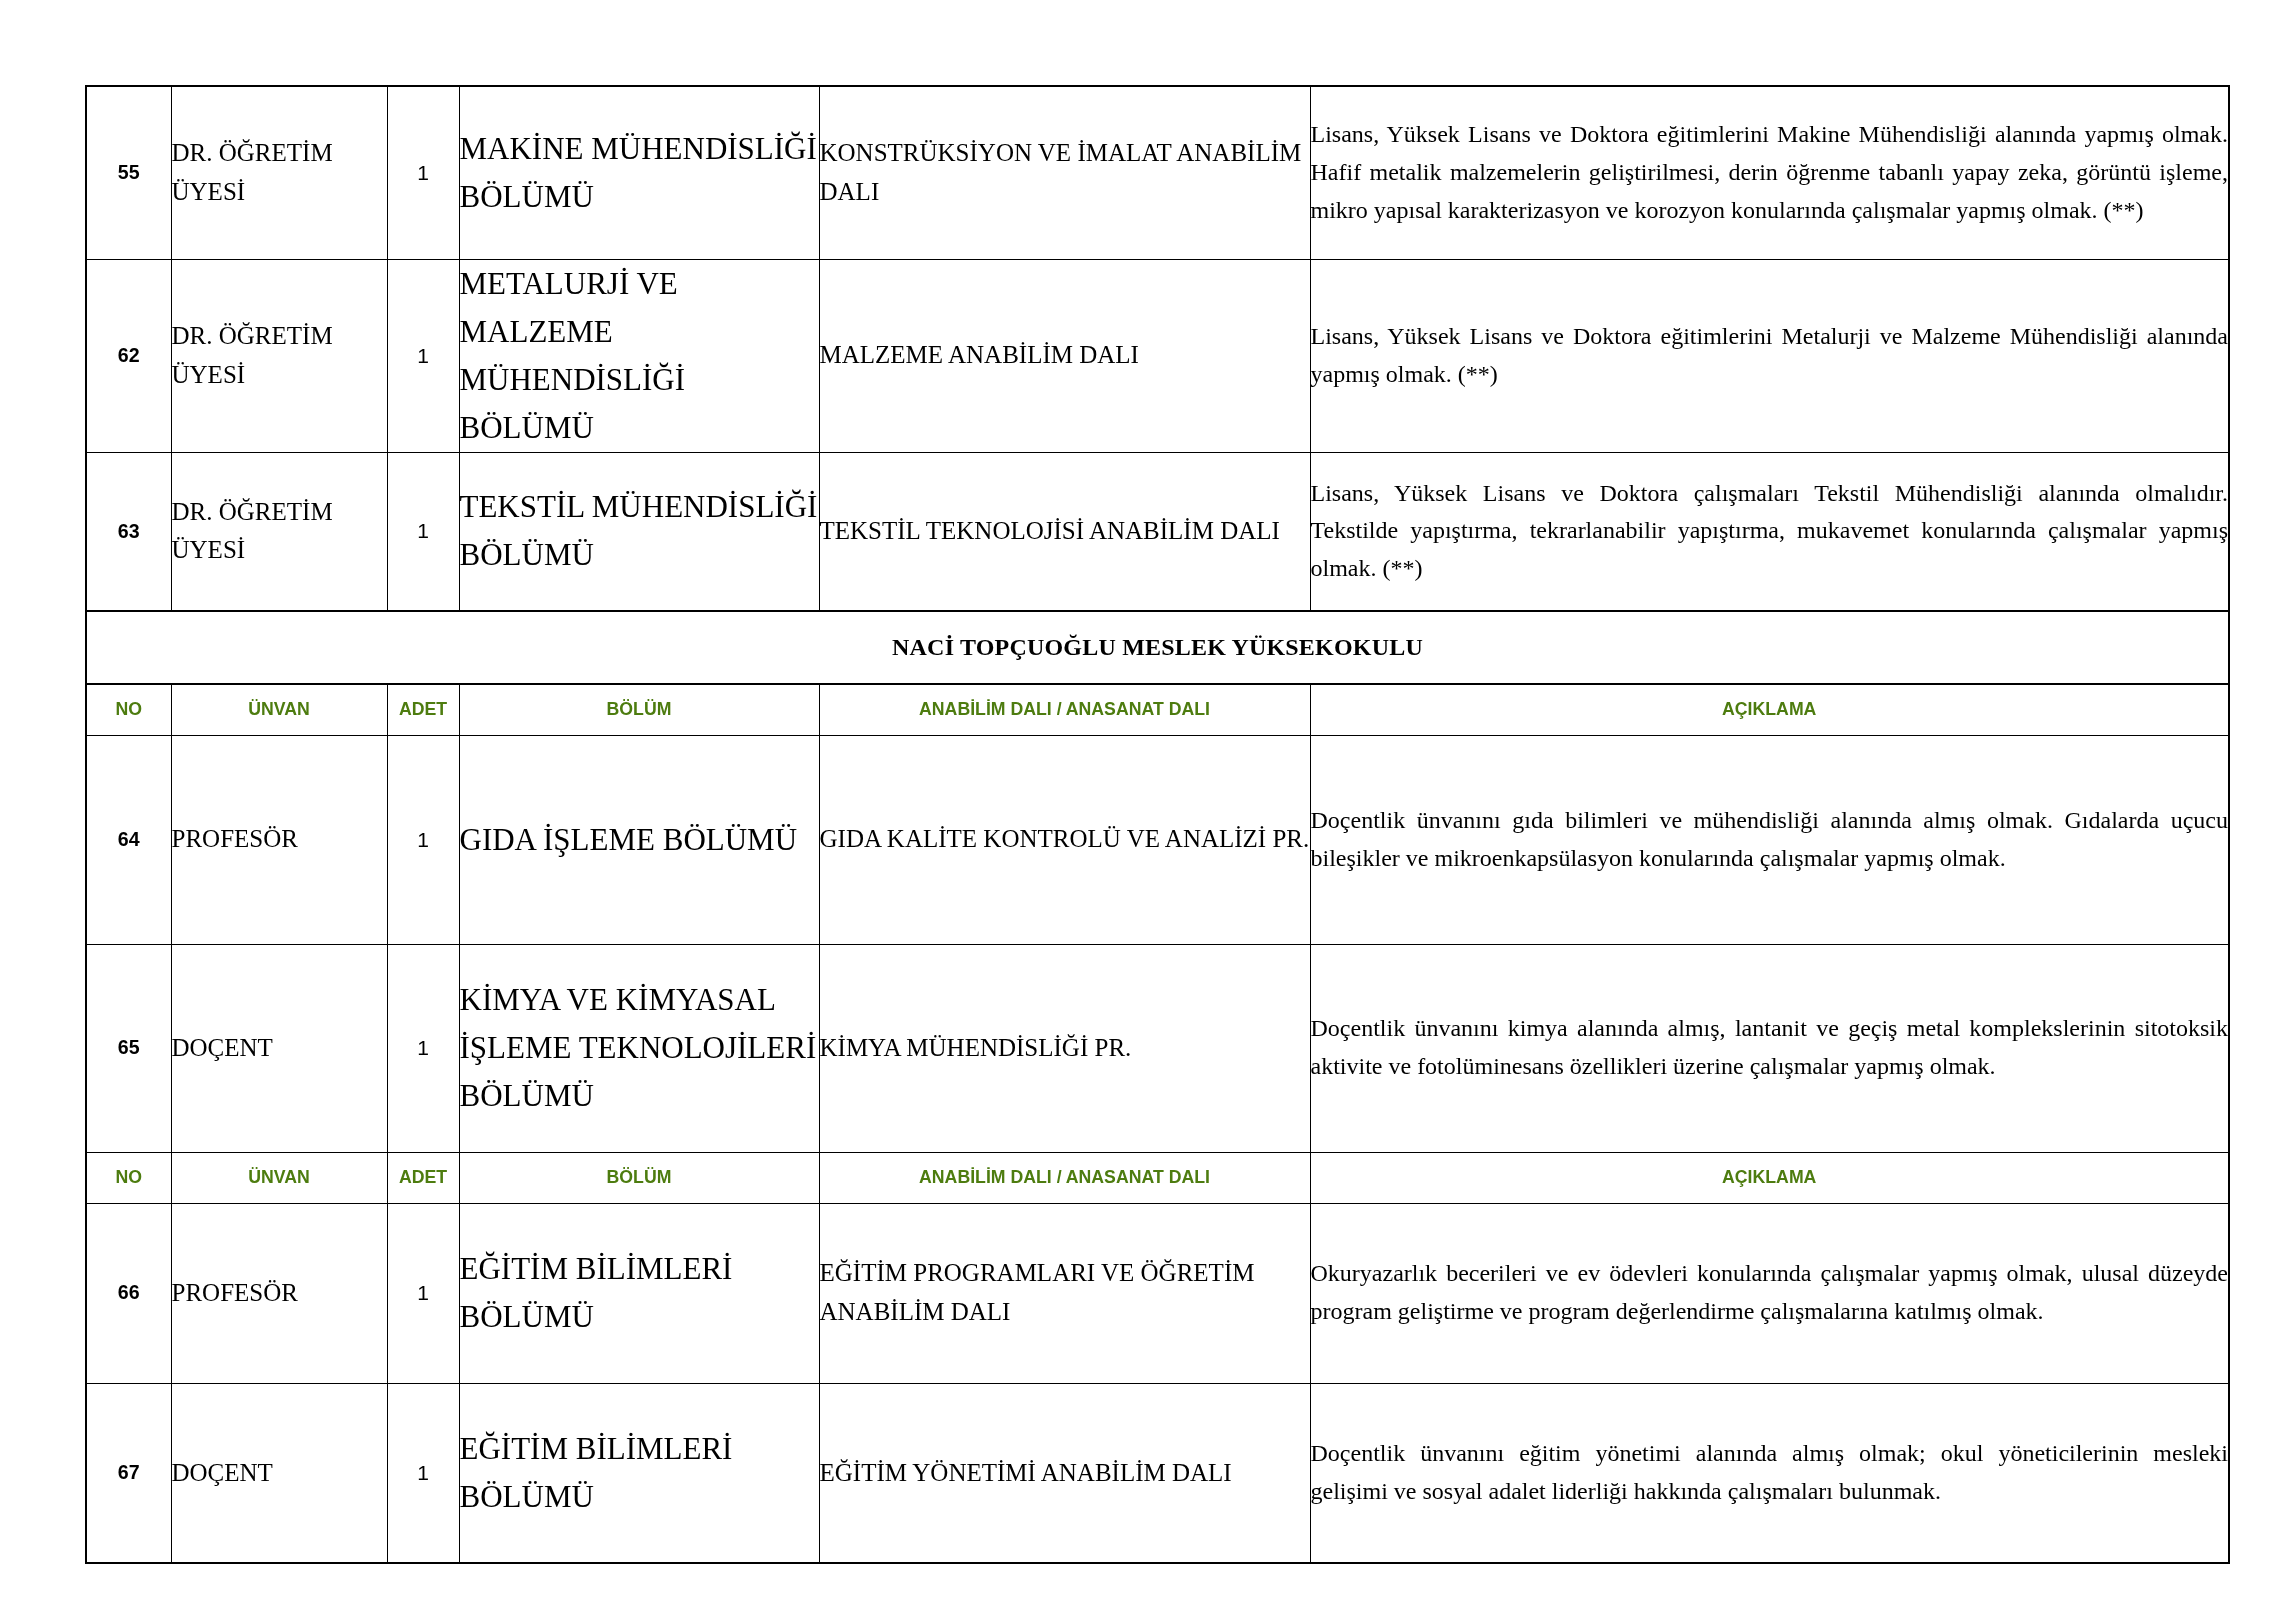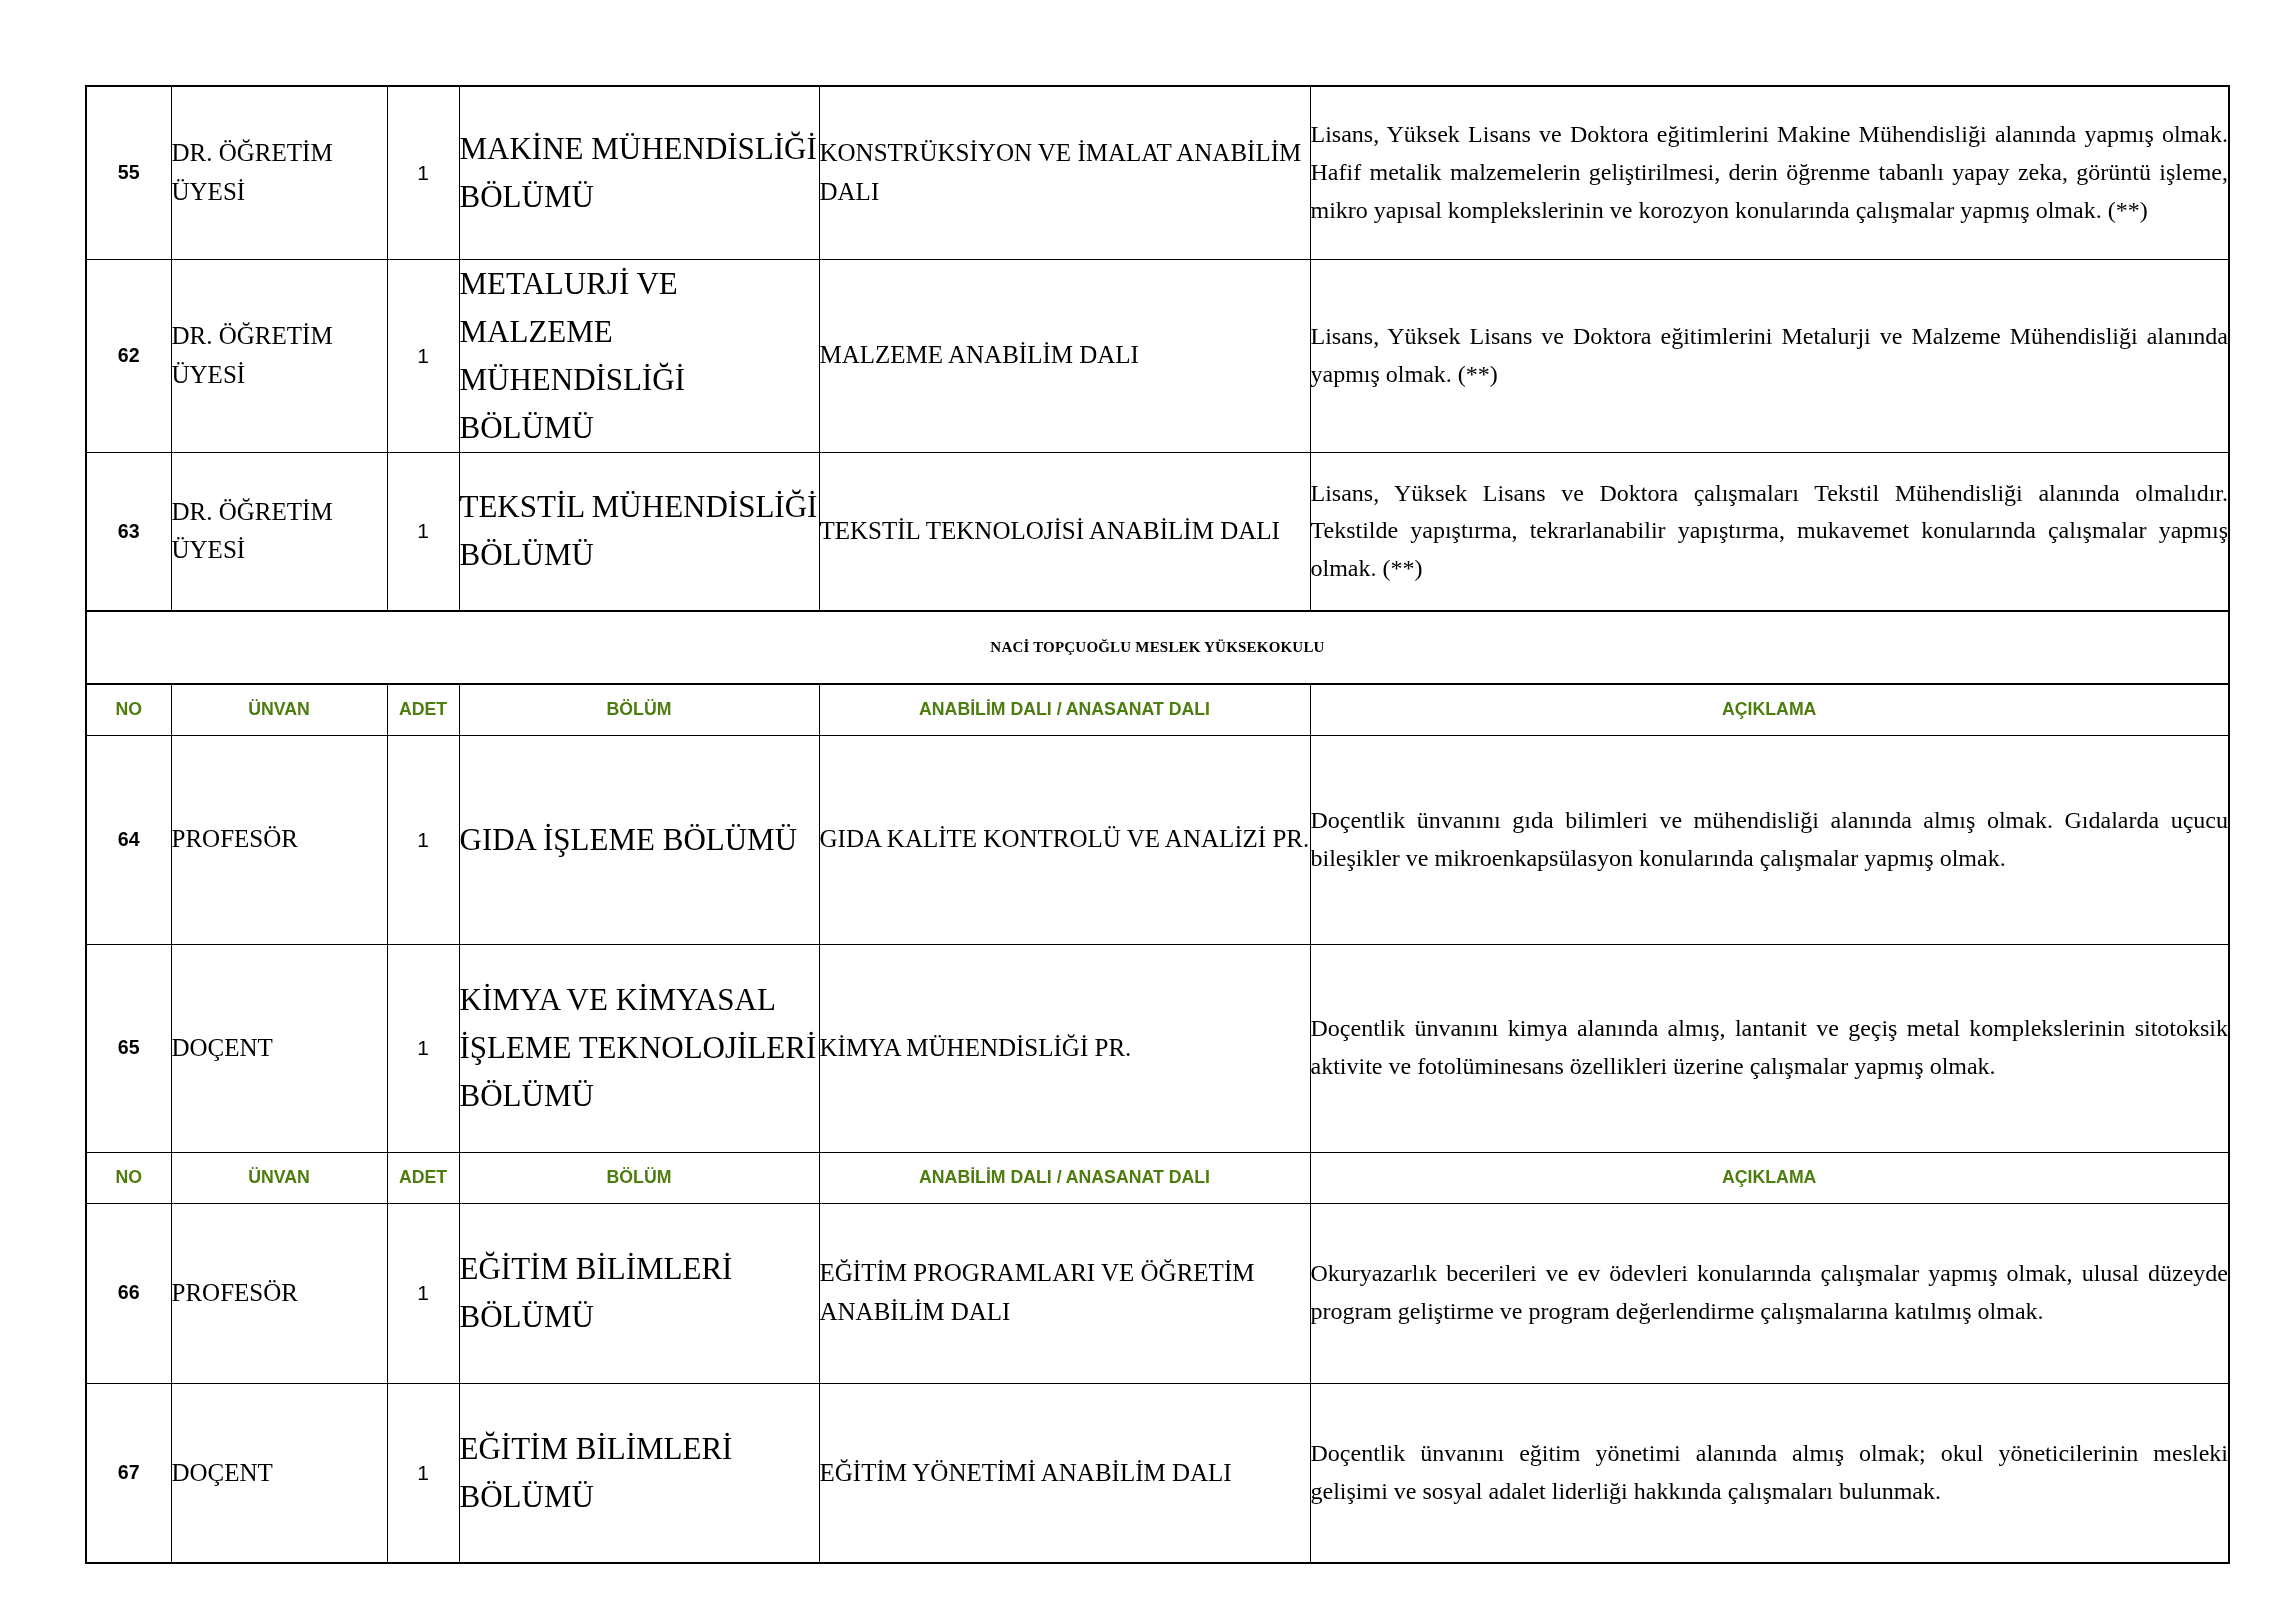--- a/index.html
+++ b/index.html
@@ -83,21 +83,21 @@
     text-justify: inter-word;
     vertical-align: top;
   }
   .cell-aciklama.mid { vertical-align: middle; }
 
   
   .section-banner {
     text-align: center;
     font-family: "Liberation Serif", "DejaVu Serif", serif;
     font-weight: bold;
-    font-size: 15px;
+    font-size: 24px;
     letter-spacing: 0.2px;
     padding: 17px 0 19.6px 0;
     border-top: 2px solid #000 !important;
     border-bottom: 2px solid #000 !important;
   }
 
   
   .hdr {
     color: #4d7c0f;
     font-family: "Liberation Sans", "DejaVu Sans", sans-serif;
@@ -133,21 +133,21 @@
         <col class="c-aciklama">
     </colgroup>
 
     <tbody>
         <tr class="tall-61">
       <td class="cell-no">55</td>
       <td class="cell-unvan">DR. ÖĞRETİM ÜYESİ</td>
       <td class="cell-adet">1</td>
       <td class="cell-bolum">MAKİNE MÜHENDİSLİĞİ BÖLÜMÜ</td>
       <td class="cell-anabilim">KONSTRÜKSİYON VE İMALAT ANABİLİM DALI</td>
-      <td class="cell-aciklama">Lisans, Yüksek Lisans ve Doktora eğitimlerini Makine Mühendisliği alanında yapmış olmak.  Hafif metalik malzemelerin geliştirilmesi, derin öğrenme tabanlı yapay zeka, görüntü işleme, mikro yapısal komplekslerinin ve korozyon konularında çalışmalar yapmış olmak. (**)</td>
+      <td class="cell-aciklama">Lisans, Yüksek Lisans ve Doktora eğitimlerini Makine Mühendisliği alanında yapmış olmak.  Hafif metalik malzemelerin geliştirilmesi, derin öğrenme tabanlı yapay zeka, görüntü işleme, mikro yapısal karakterizasyon ve korozyon konularında çalışmalar yapmış olmak. (**)</td>
     </tr>
 
     <tr class="tall-62">
       <td class="cell-no">62</td>
       <td class="cell-unvan">DR. ÖĞRETİM ÜYESİ</td>
       <td class="cell-adet">1</td>
       <td class="cell-bolum">METALURJİ VE MALZEME MÜHENDİSLİĞİ BÖLÜMÜ</td>
       <td class="cell-anabilim">MALZEME ANABİLİM DALI</td>
       <td class="cell-aciklama mid">Lisans, Yüksek Lisans ve Doktora eğitimlerini Metalurji ve Malzeme Mühendisliği alanında yapmış olmak. (**)</td>
     </tr>

